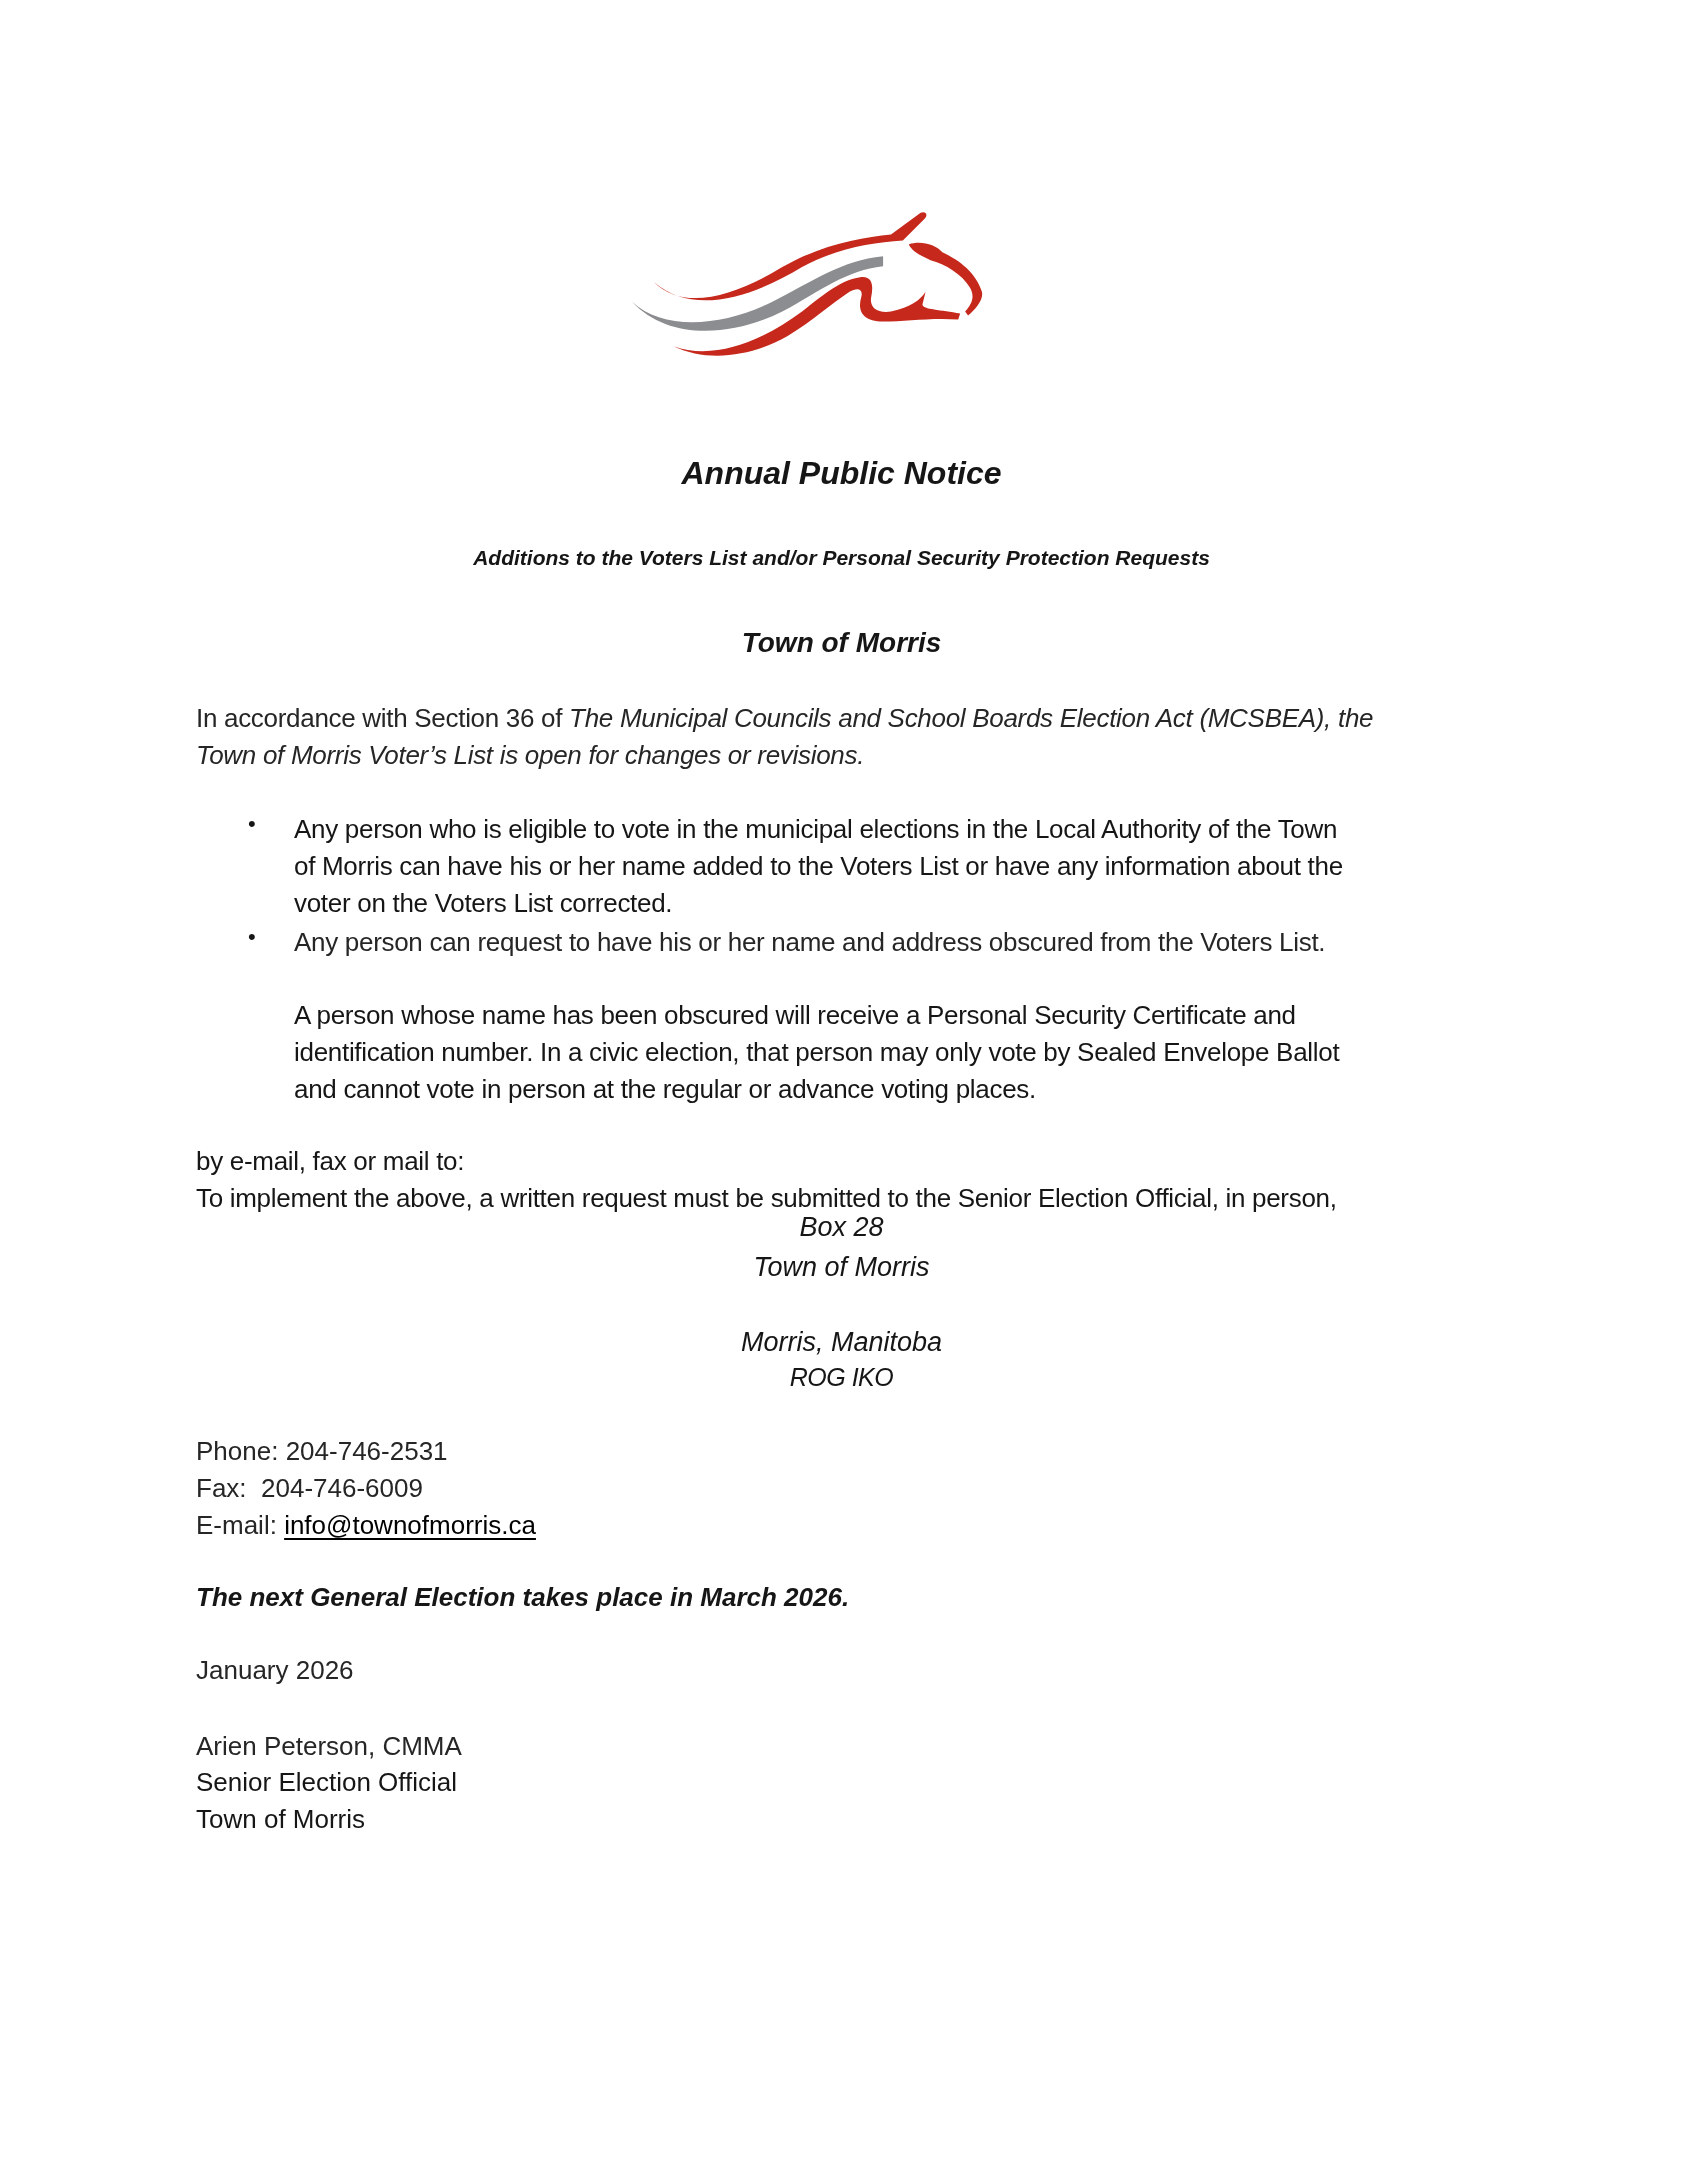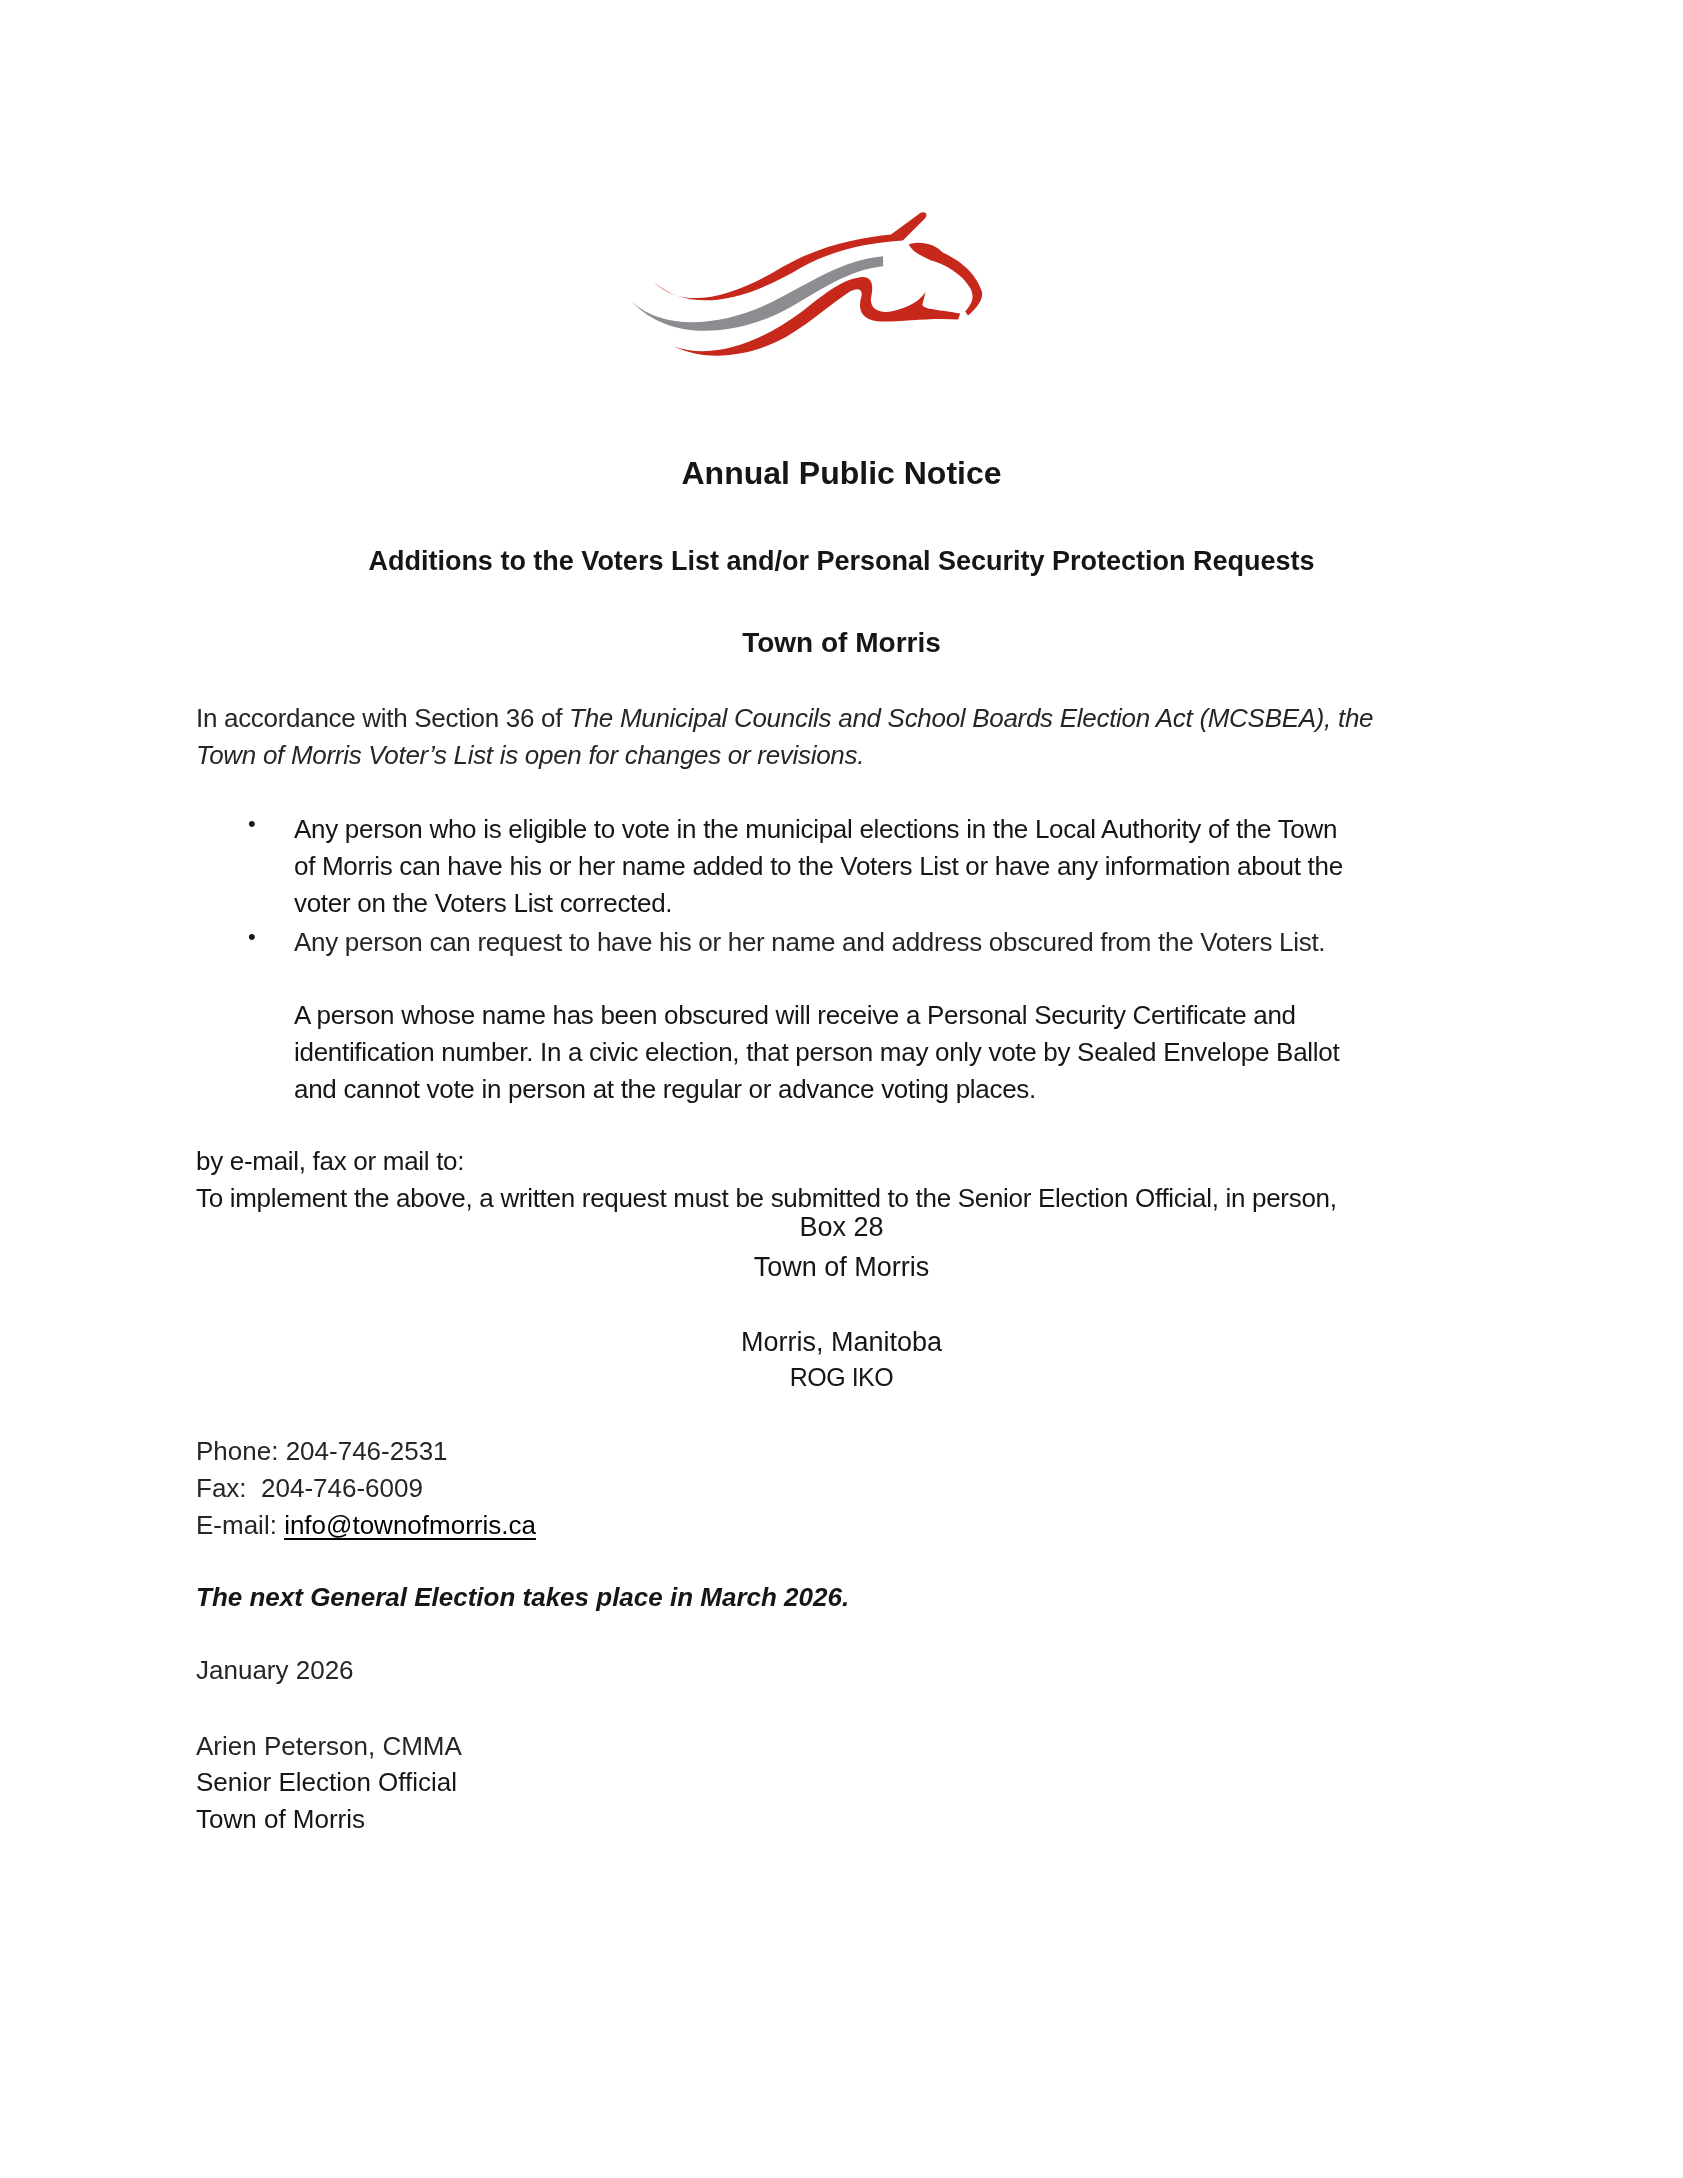--- a/index.html
+++ b/index.html
@@ -1,22 +1,22 @@
 <!DOCTYPE html>
 <html><head>
 <meta charset="utf-8">
 <style>
   html, body { margin: 0; padding: 0; background: #ffffff; }
   body { width: 1683px; height: 2178px; position: relative; overflow: hidden;
          font-family: "Liberation Sans", sans-serif; color: #161616; }
   .abs { position: absolute; white-space: nowrap; }
   .logo { position: absolute; left: 624px; top: 193px; width: 366px; height: 168px; }
-  .center { position: absolute; left: 0; width: 1683px; text-align: center; white-space: nowrap; }
+  .center { position: absolute; left: 0; width: 1683px; text-align: center; white-space: nowrap; font-style: italic; }
   .title { top: 455px; font-size: 32px; font-weight: bold; }
-  .subtitle { top: 546px; font-size: 27px; font-weight: bold; text-align: center; }
+  .subtitle { top: 546px; font-size: 21px; font-weight: bold; text-align: center; }
   .town { top: 627px; font-size: 28px; font-weight: bold; }
   .body-txt { font-size: 26px; line-height: 37px; letter-spacing: -0.3px; }
   .light { color: #262626; }
   .intro { left: 196px; top: 700px; }
   .intro .it { font-style: italic; }
   .bullet-dot { position: absolute; font-size: 22px; }
   .bullet-text { left: 294px; }
   .sub-para { left: 294px; top: 984px; margin-top: 13px; }
   .implement { left: 196px; top: 1143px; }
   .addr { font-size: 27px; }

